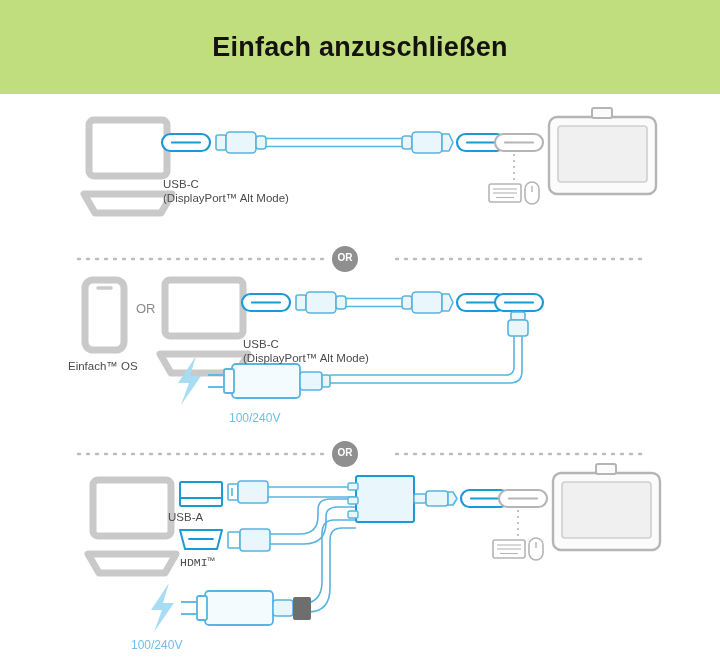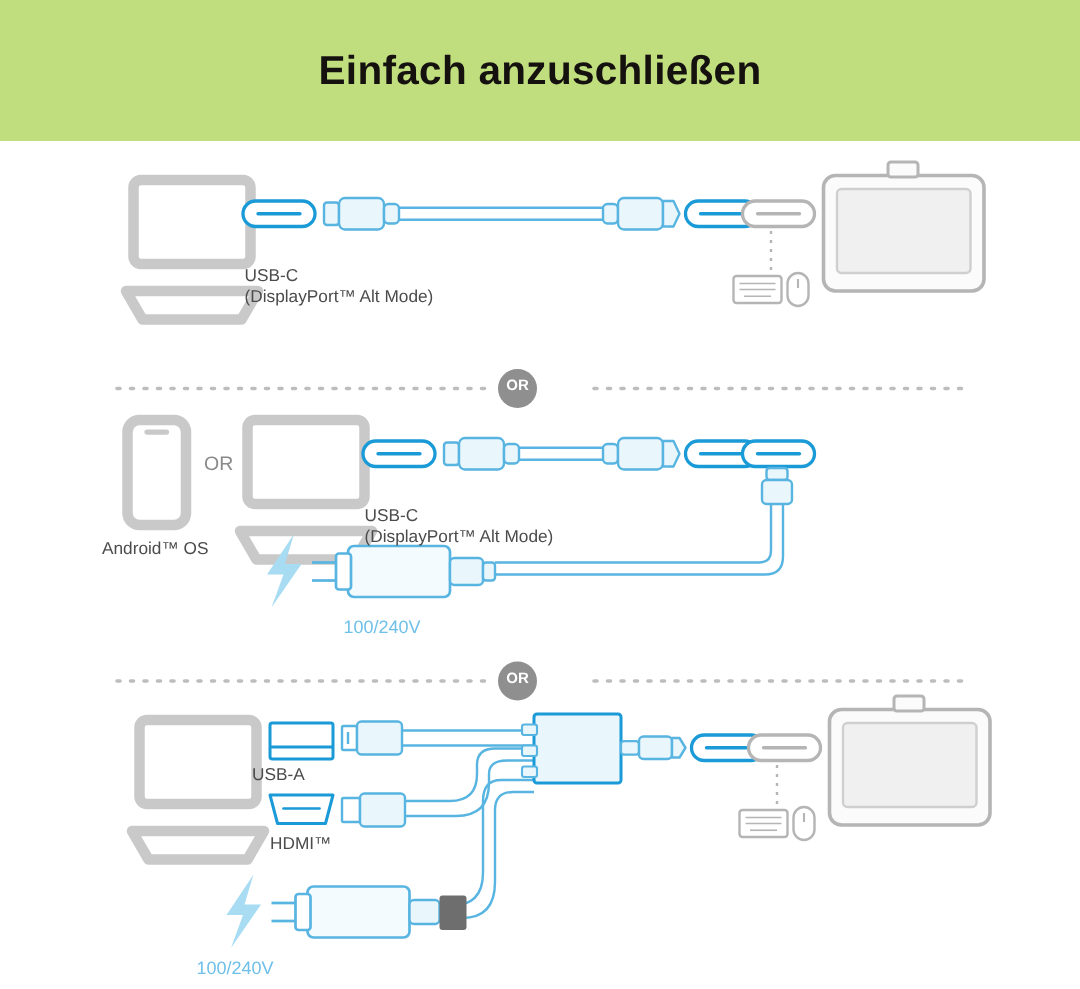--- a/index.html
+++ b/index.html
@@ -161,21 +161,21 @@
         <rect x="224" y="110" width="10" height="24" rx="2" fill="#ffffff" stroke="#58b4e0" stroke-width="1.8"></rect>
         <line x1="208" y1="116" x2="224" y2="116" stroke="#58b4e0" stroke-width="1.8"></line>
         <line x1="208" y1="128" x2="224" y2="128" stroke="#58b4e0" stroke-width="1.8"></line>
         <rect x="300" y="113" width="22" height="18" rx="3" fill="#e9f6fc" stroke="#58b4e0" stroke-width="1.6"></rect>
         <rect x="322" y="116" width="8" height="12" rx="2" fill="#e9f6fc" stroke="#58b4e0" stroke-width="1.6"></rect>
       </g>
 
       <path d="M196 97 L178 124 l11 0 l-8 22 l20 -29 l-11 0 z" fill="#a8dcf2"></path>
     </svg>
     <div class="lbl-gray" style="left:136px;top:42px;font-size:13px;">OR</div>
-    <div class="lbl" style="left:68px;top:100px;">Android™ OS</div>
+    <div class="lbl" style="left:68px;top:100px;">Einfach™ OS</div>
     <div class="lbl" style="left:243px;top:78px;">USB-C</div>
     <div class="lbl" style="left:243px;top:92px;">(DisplayPort™ Alt Mode)</div>
     <div class="lbl-blue" style="left:229px;top:152px;">100/240V</div>
   </div>
 
   <div class="divider" style="top:345px;">
     <svg width="720" height="30" viewBox="0 0 720 30">
       <line x1="78" y1="15" x2="324" y2="15" stroke="#bdbdbd" stroke-width="2.4" stroke-dasharray="2 7" stroke-linecap="round"></line>
       <line x1="396" y1="15" x2="642" y2="15" stroke="#bdbdbd" stroke-width="2.4" stroke-dasharray="2 7" stroke-linecap="round"></line>
       <circle cx="345" cy="15" r="13" fill="#8f8f8f"></circle>
@@ -269,17 +269,17 @@
         <rect x="205" y="137" width="68" height="34" rx="4" fill="#f4fbfe" stroke="#58b4e0" stroke-width="1.8"></rect>
         <rect x="197" y="142" width="10" height="24" rx="2" fill="#ffffff" stroke="#58b4e0" stroke-width="1.8"></rect>
         <line x1="181" y1="148" x2="197" y2="148" stroke="#58b4e0" stroke-width="1.8"></line>
         <line x1="181" y1="160" x2="197" y2="160" stroke="#58b4e0" stroke-width="1.8"></line>
         <rect x="273" y="146" width="20" height="16" rx="3" fill="#e9f6fc" stroke="#58b4e0" stroke-width="1.6"></rect>
         <rect x="293" y="143" width="18" height="23" rx="2" fill="#6e6e6e"></rect>
       </g>
       <path d="M169 129 L151 156 l11 0 l-8 22 l20 -29 l-11 0 z" fill="#a8dcf2"></path>
     </svg>
     <div class="lbl" style="left:168px;top:56px;">USB-A</div>
-    <div class="lbl" style="left:180px;top:102px;">HDMI™</div>
+    <div class="lbl" style="left:180px;top:102px;font-family:Liberation Mono, monospace;">HDMI™</div>
     <div class="lbl-blue" style="left:131px;top:184px;">100/240V</div>
   </div>
 
 </div>
 
 </body></html>

